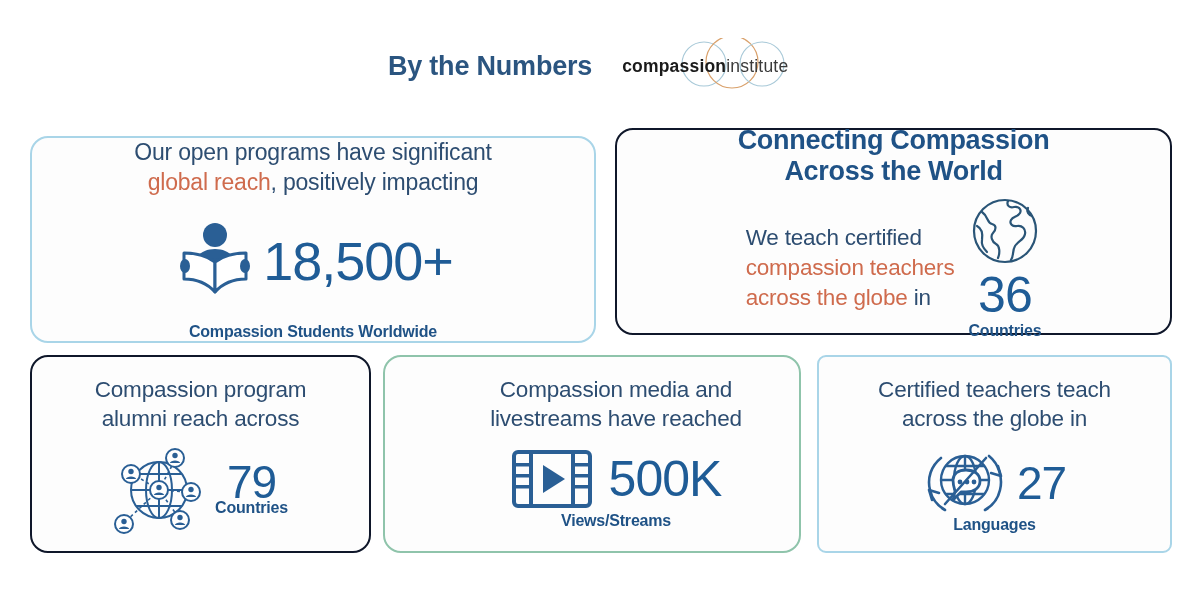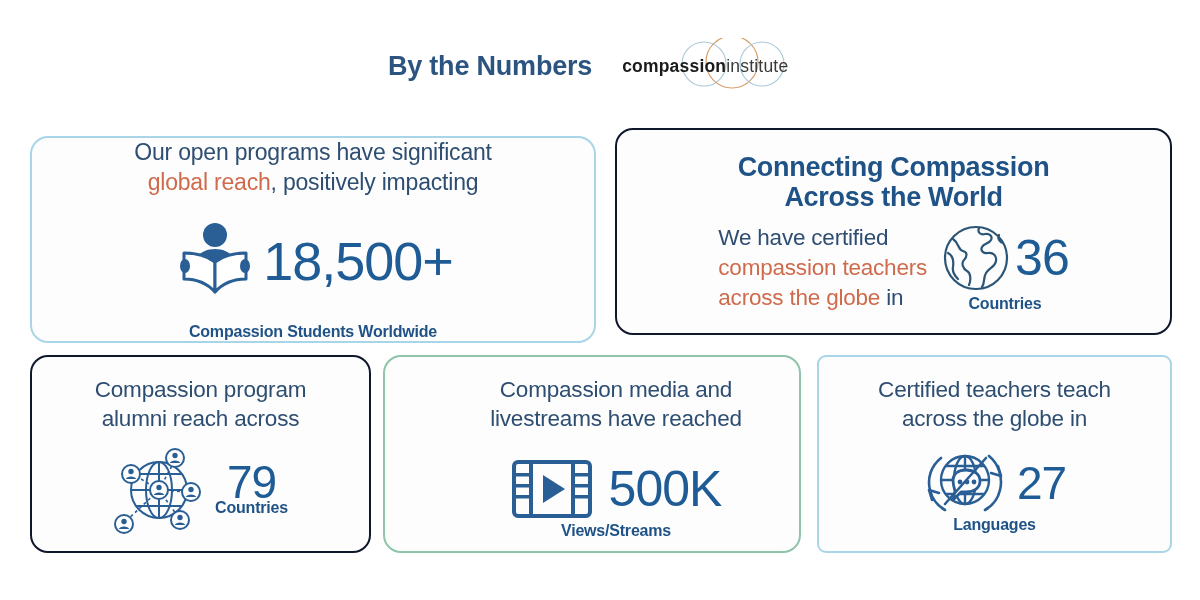--- a/index.html
+++ b/index.html
@@ -73,28 +73,28 @@
 
   
   #card-world .headline { margin-top: 2px; margin-bottom: 10px; }
   #card-world .world-body {
     display: flex; align-items: center; justify-content: center; gap: 14px;
     width: 100%; padding: 0 22px;
   }
   #card-world .world-text { text-align: left; }
   #card-world .world-text .lead { font-size: 22.5px; line-height: 1.34; }
   #card-world .world-right { display: flex; flex-direction: column; align-items: center; }
-  #card-world .world-right .statrow { gap: 4px; }
+  #card-world .world-right .statrow { gap: 4px; flex-direction: column; }
   #card-world .bignum { font-size: 50px; }
   #card-world .caption { margin-top: 2px; }
 
   
   #card-alumni .lead, #card-media .lead, #card-lang .lead { margin-top: 18px; font-size: 22.5px; }
   #card-alumni .statrow { margin-top: 8px; gap: 10px; }
-  #card-media .statrow  { margin-top: 24px; gap: 16px; }
+  #card-media .statrow  { margin-top: 14px; gap: 16px; }
   #card-lang .statrow   { margin-top: 10px; gap: 8px; }
   #card-alumni .bignum { font-size: 46px; }
   #card-media .bignum  { font-size: 50px; }
   #card-lang .bignum   { font-size: 46px; }
   #card-alumni .caption, #card-lang .caption { margin-top: -6px; }
   #card-media .caption { margin-top: 2px; }
   #card-alumni .cap-wrap { display:flex; align-items:center; gap: 12px; }
 
   .icon { display: block; }
 </style>
@@ -142,21 +142,21 @@
 
   <div class="card orange" id="card-world">
     <div class="headline">
       <span>Connecting Compassion</span><br>
       <span>Across the World</span>
     </div>
 
     <div class="world-body">
       <div class="world-text">
         <div class="lead">
-          <span>We have certified</span><br>
+          <span>We teach certified</span><br>
           <span class="accent">compassion teachers</span><br>
           <span class="accent">across the globe</span>
           <span>in</span>
         </div>
       </div>
 
       <div class="world-right">
         <div class="statrow">
           <svg class="icon" width="70" height="70" viewBox="0 0 70 70">
             <circle cx="35" cy="35" r="31" fill="none" stroke="#2a5577" stroke-width="2.2"></circle>

